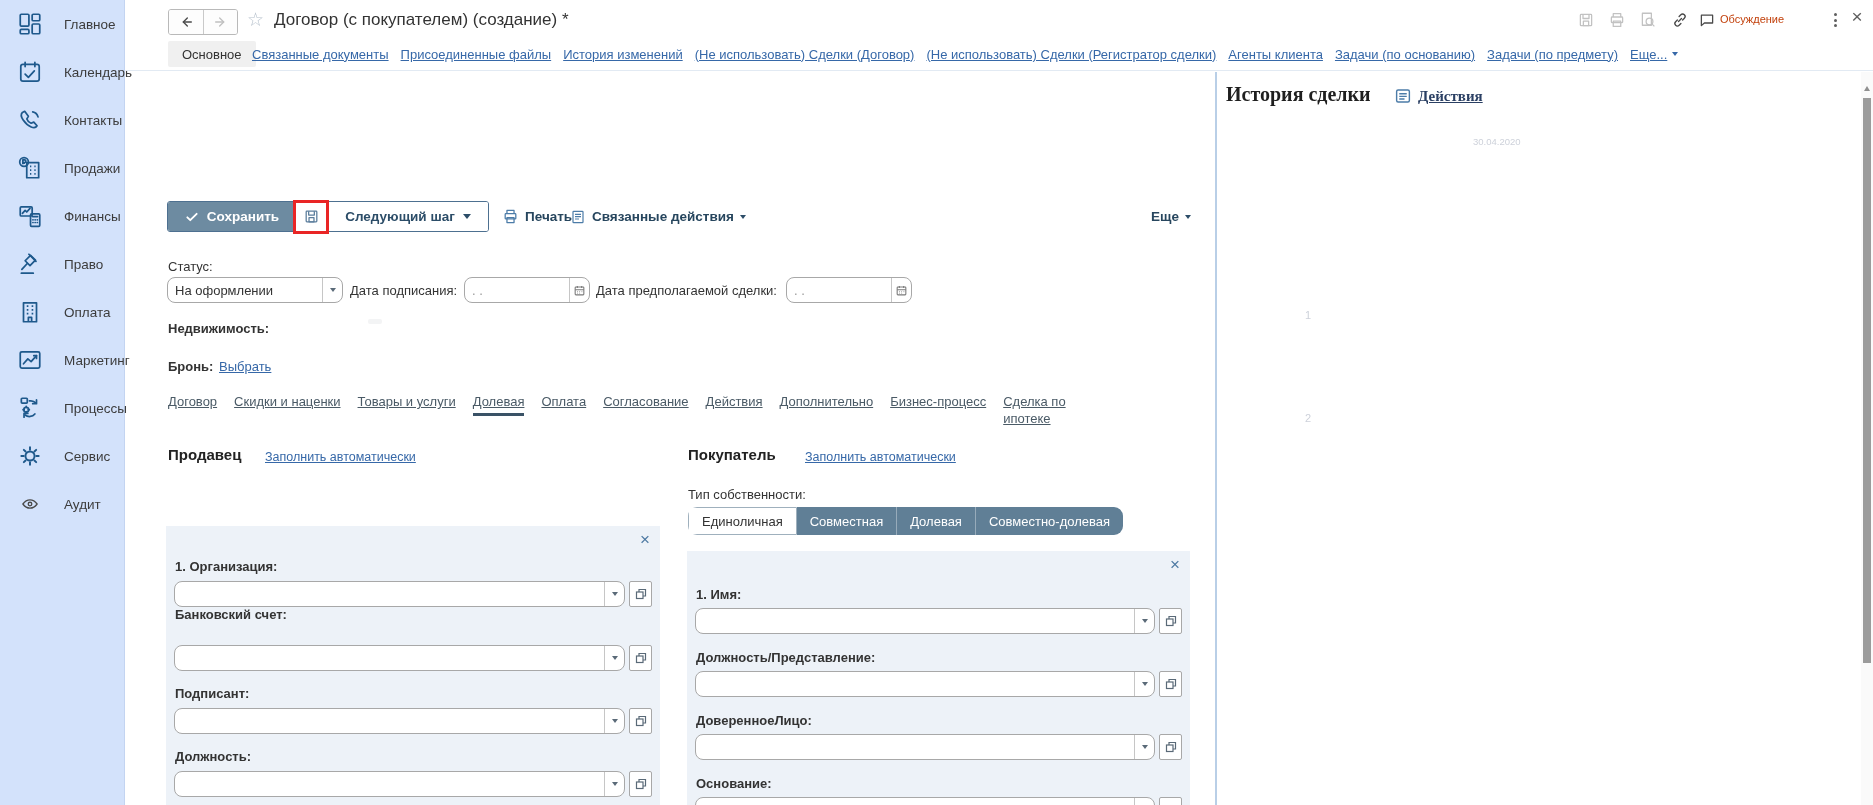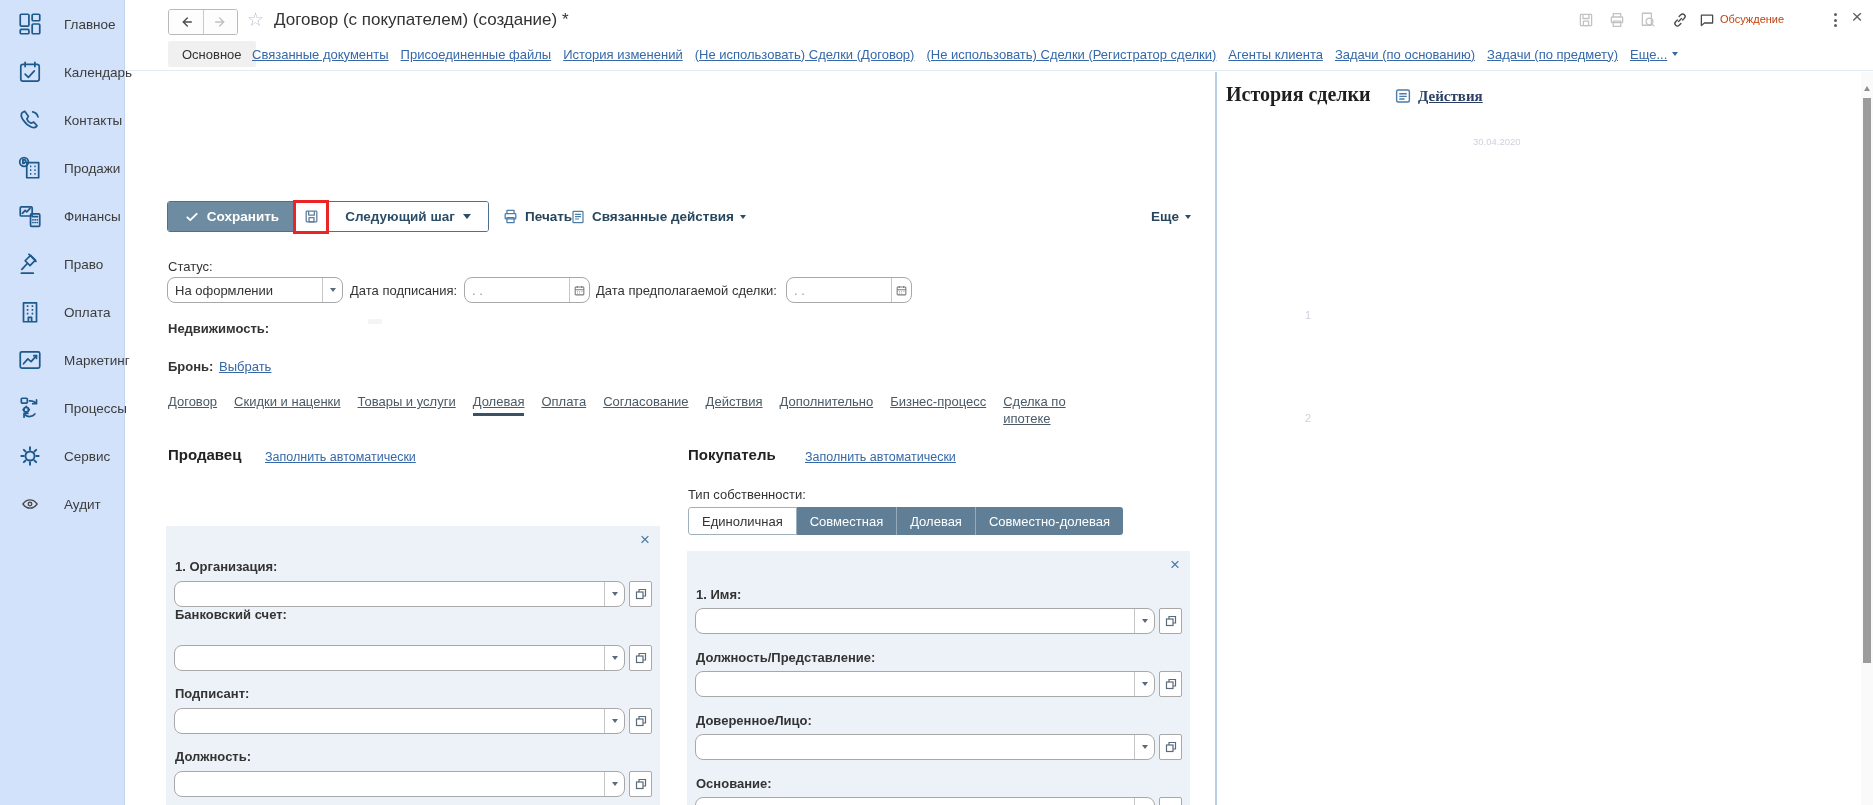--- a/index.html
+++ b/index.html
@@ -72,21 +72,21 @@
   
   .sec-h { font-size:15px; font-weight:bold; color:#222; white-space:nowrap; }
   .autofill { font-size:12.5px; color:#3668a8; text-decoration:underline; cursor:pointer; white-space:nowrap; }
   .panel { background:#edf2f8; }
   .panel-x { position:absolute; top:5px; right:10px; font-size:17px; color:#4e7aa3; cursor:pointer; line-height:1; }
   .f-label { position:absolute; font-size:13px; font-weight:bold; color:#333; white-space:nowrap; }
   .f-row { position:absolute; display:flex; gap:4px; align-items:center; }
   .f-row .combo { flex:1; }
 
   
-  .seg { left:688px; top:507px; display:flex; border-radius:3px; overflow:hidden; }
+  .seg { left:688px; top:507px; display:flex; border-radius:9px; overflow:hidden; }
   .seg-opt { height:28px; display:flex; align-items:center; padding:0 13px; font-size:13px; cursor:pointer;
              background:#607f96; color:#fff; border-right:1px solid rgba(255,255,255,.35); }
   .seg-opt:last-child { border-right:none; }
   .seg-opt.active { background:#fff; color:#333; border:1px solid #9fb0bd; border-radius:3px 0 0 3px; }
 
   
   .vdivider { left:1215px; top:72px; width:2px; height:733px; background:#b9cfe7; }
   .hist-title { left:1226px; top:83px; font-family:"Liberation Serif","DejaVu Serif",serif; font-size:20px; font-weight:bold; color:#1f1f1f; }
   .hist-actions-ico { left:1394px; top:87px; color:#4c7ca8; width:18px; height:18px; cursor:pointer; }
   .hist-actions { left:1418px; top:88px; font-family:"Liberation Serif","DejaVu Serif",serif; font-size:15px; font-weight:bold;

